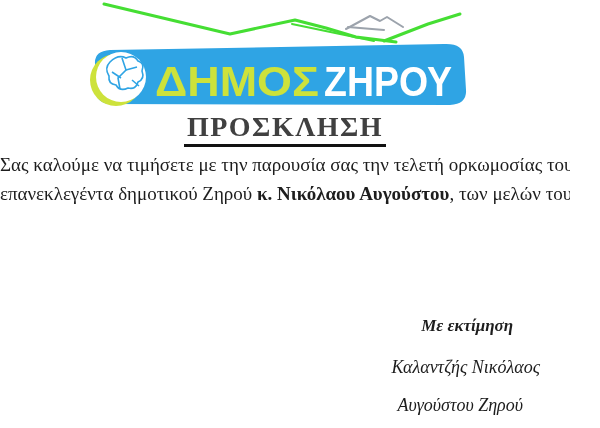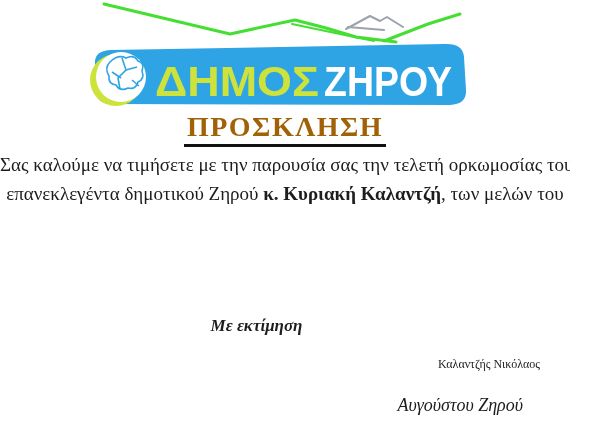--- a/index.html
+++ b/index.html
@@ -5,32 +5,32 @@
   html,body{margin:0;padding:0;background:#fff;}
   .page{
     position:relative;width:570px;height:428px;overflow:hidden;background:#fff;
     font-family:"Liberation Serif","DejaVu Serif",serif;color:#1d1d1d;
   }
   .logo{position:absolute;left:88px;top:0;width:384px;height:116px;}
   .logo svg{display:block;width:100%;height:100%;}
   .doc-title{position:absolute;top:111px;left:0;width:100%;text-align:center;}
   .doc-title span{
     display:inline-block;font-weight:bold;font-size:28px;letter-spacing:1.5px;
-    border-bottom:3px solid #111;padding:0 3px 1px 3px;color:#a16207;
+    border-bottom:3px solid #111;padding:0 3px 1px 3px;color:#404040;
   }
-  .p1{position:absolute;top:151px;left:0;width:100%;text-align:center;
+  .p1{position:absolute;top:151px;left:0;width:100%;text-align:right;
       font-size:19px;line-height:28.5px;}
   .p1 .line{display:block;white-space:nowrap;}
   .p2{position:absolute;top:259px;left:65px;font-size:19px;line-height:29px;}
   .p2 .line{display:block;white-space:nowrap;}
   .b{font-weight:bold;}
-  .regards{position:absolute;top:316px;left:0;width:100%;text-align:center;
+  .regards{position:absolute;top:316px;left:0;width:100%;text-align:right;
            padding-right:57px;box-sizing:border-box;
            font-style:italic;font-weight:bold;font-size:17px;}
-  .sig-name{position:absolute;top:357px;right:30px;font-size:12px;white-space:nowrap;margin-left:16px;}
+  .sig-name{position:absolute;top:357px;right:30px;font-style:italic;font-size:18px;white-space:nowrap;margin-left:16px;}
   .sig-title{position:absolute;top:395px;right:47px;font-style:italic;font-size:18px;white-space:nowrap;}
 </style>
 </head>
 <body>
 
 <div class="page">
 
   <div class="logo">
     <svg viewBox="0 0 384 116">
 
@@ -62,21 +62,21 @@
       <text x="236" y="96" font-size="42" font-weight="bold" font-family="&quot;Liberation Sans&quot;,&quot;DejaVu Sans&quot;,sans-serif" textLength="128" lengthAdjust="spacingAndGlyphs" fill="#FFFFFF">ΖΗΡΟΥ</text>
     </svg>
   </div>
 
   <div class="doc-title">
     <span>ΠΡΟΣΚΛΗΣΗ</span>
   </div>
 
   <div class="p1">
     <span class="line">Σας καλούμε να τιμήσετε με την παρουσία σας την τελετή ορκωμοσίας του</span>
-    <span class="line"><span>επανεκλεγέντα δημοτικού Ζηρού </span> <span class="b">κ. Κυριακή Καλαντζή</span><span>, των μελών του</span></span>
+    <span class="line"><span>επανεκλεγέντα δημοτικού Ζηρού </span> <span class="b">κ. Νικόλαου Αυγούστου</span><span>, των μελών του</span></span>
   </div>
 
 
   <div class="regards">Με εκτίμηση</div>
   <div class="sig-name">Καλαντζής Νικόλαος</div>
   <div class="sig-title">Αυγούστου Ζηρού</div>
 
 </div>
 
 </body></html>

